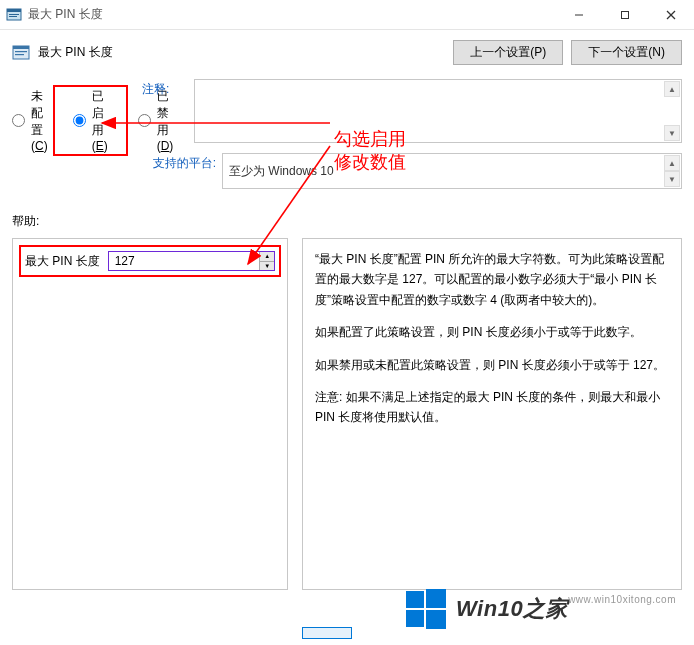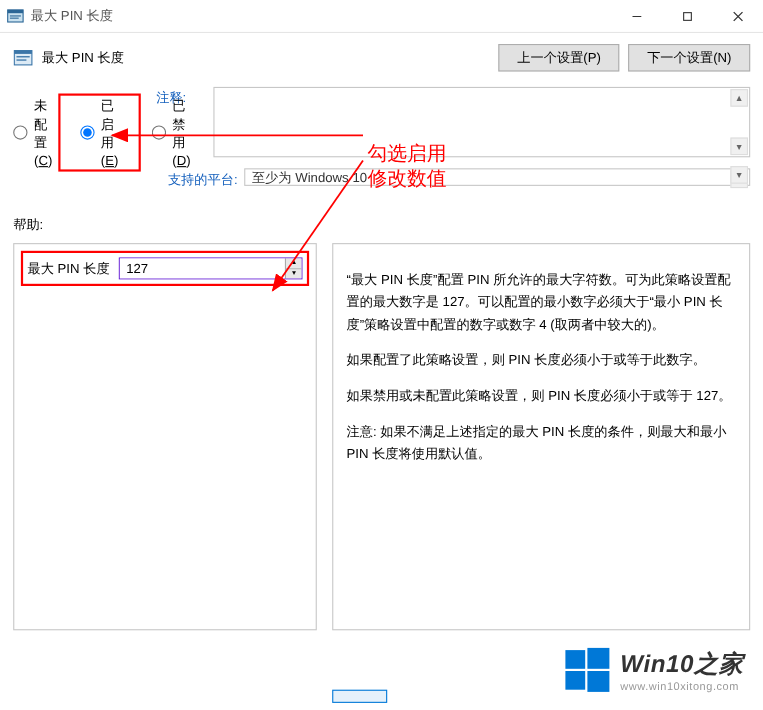--- a/index.html
+++ b/index.html
@@ -98,21 +98,21 @@
 
   .comment-box, .platform-box {
     border: 1px solid #c7c7c7;
     background: #fff;
     position: relative;
     padding: 4px 20px 4px 6px;
     font-size: 12px;
     color: #333;
   }
   .comment-box { height: 64px; margin-bottom: 10px; }
-  .platform-box { height: 16px; display: flex; align-items: center; }
+  .platform-box { height: 36px; display: flex; align-items: center; }
   .scroll-up, .scroll-down {
     position: absolute; right: 1px;
     width: 16px; height: 16px;
     background: #f0f0f0;
     display: flex; align-items: center; justify-content: center;
     font-size: 8px; color: #666;
     border: 1px solid #ddd;
   }
   .scroll-up { top: 1px; }
   .scroll-down { bottom: 1px; }
@@ -179,21 +179,21 @@
   .help-panel {
     flex: 1;
     border: 1px solid #c7c7c7;
     background: #fff;
     padding: 10px 12px;
     font-size: 12px;
     line-height: 1.7;
     color: #000;
     overflow: hidden;
   }
-  .help-panel p { margin: 12px 0 12px 0; }
+  .help-panel p { margin: 0 0 12px 0; }
 
   
   .annot-text {
     position: absolute;
     color: #ff0000;
     font-size: 18px;
     line-height: 1.3;
     pointer-events: none;
   }
   svg.arrows {
@@ -206,21 +206,21 @@
   .watermark {
     position: absolute;
     right: 18px;
     bottom: 14px;
     display: flex;
     align-items: center;
     gap: 8px;
     pointer-events: none;
   }
   .wm-logo { width: 44px; height: 44px; }
-  .wm-text { display: flex; flex-direction: column; }
+  .wm-text { display: flex; }
   .wm-title {
     font-size: 22px;
     font-weight: 600;
     color: #333;
     font-style: italic;
     letter-spacing: 0.5px;
   }
   .wm-sub {
     font-size: 10px;
     color: #999;

